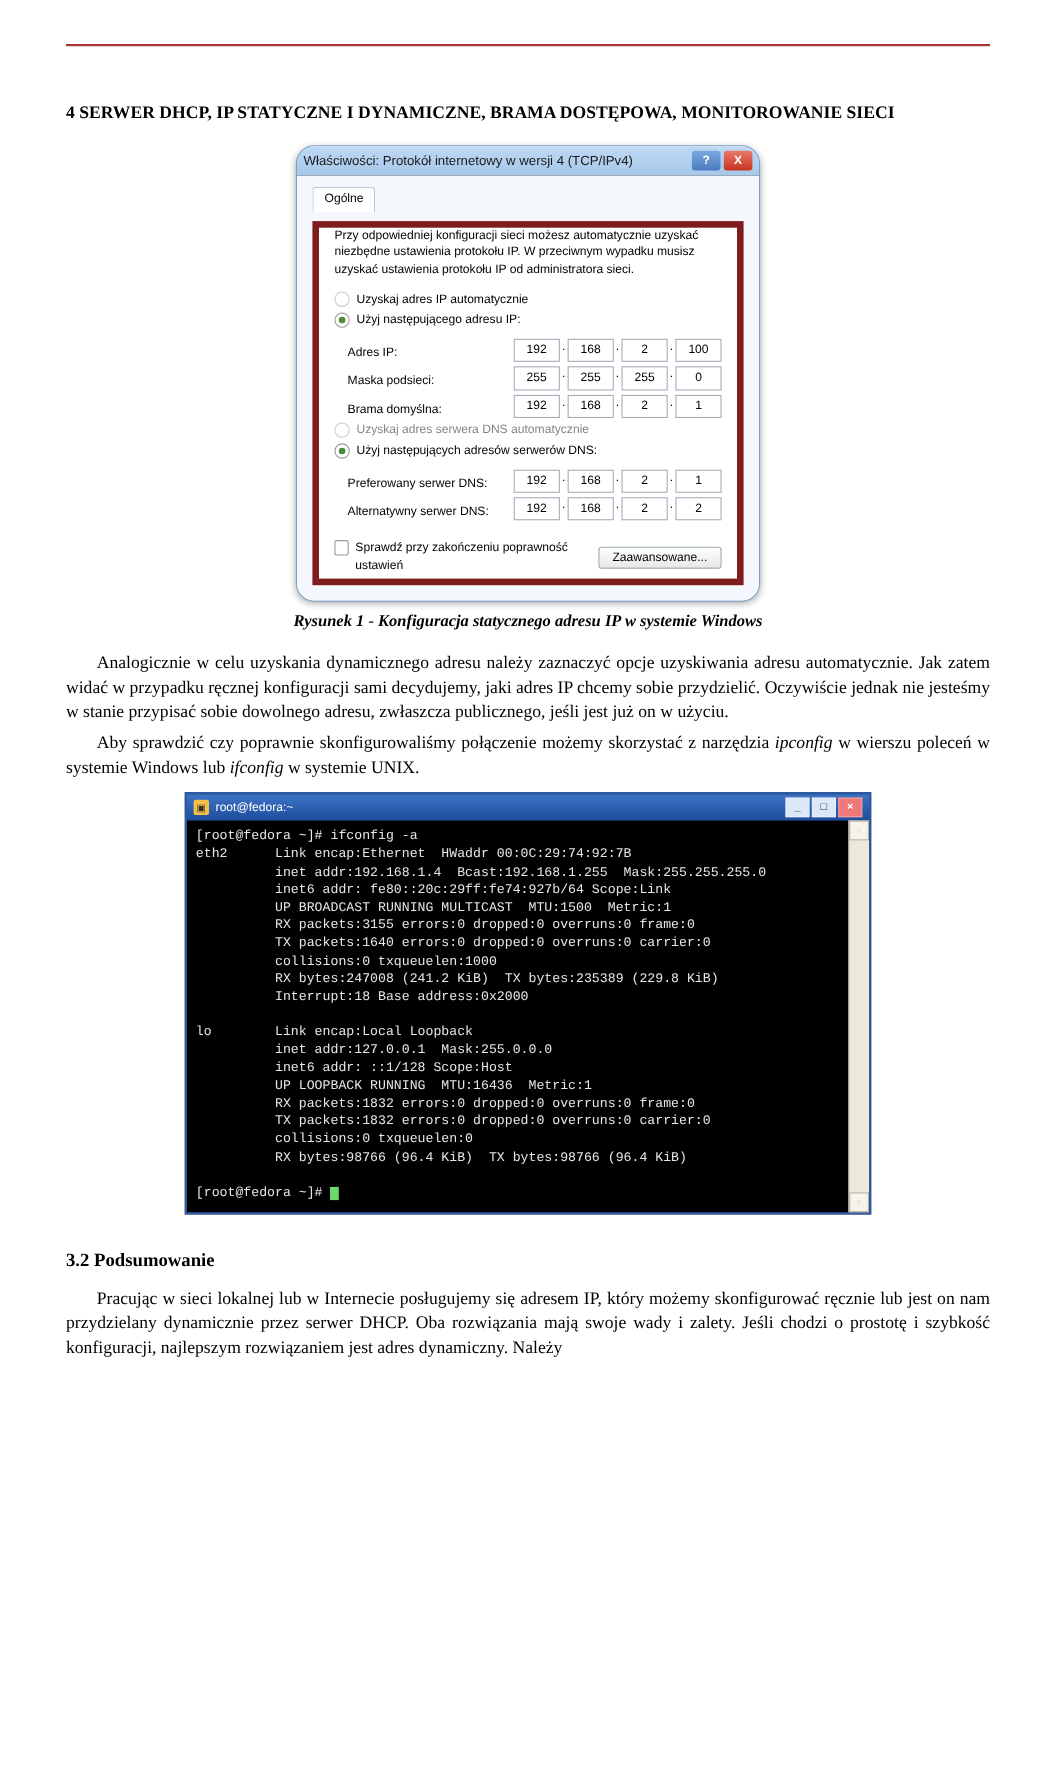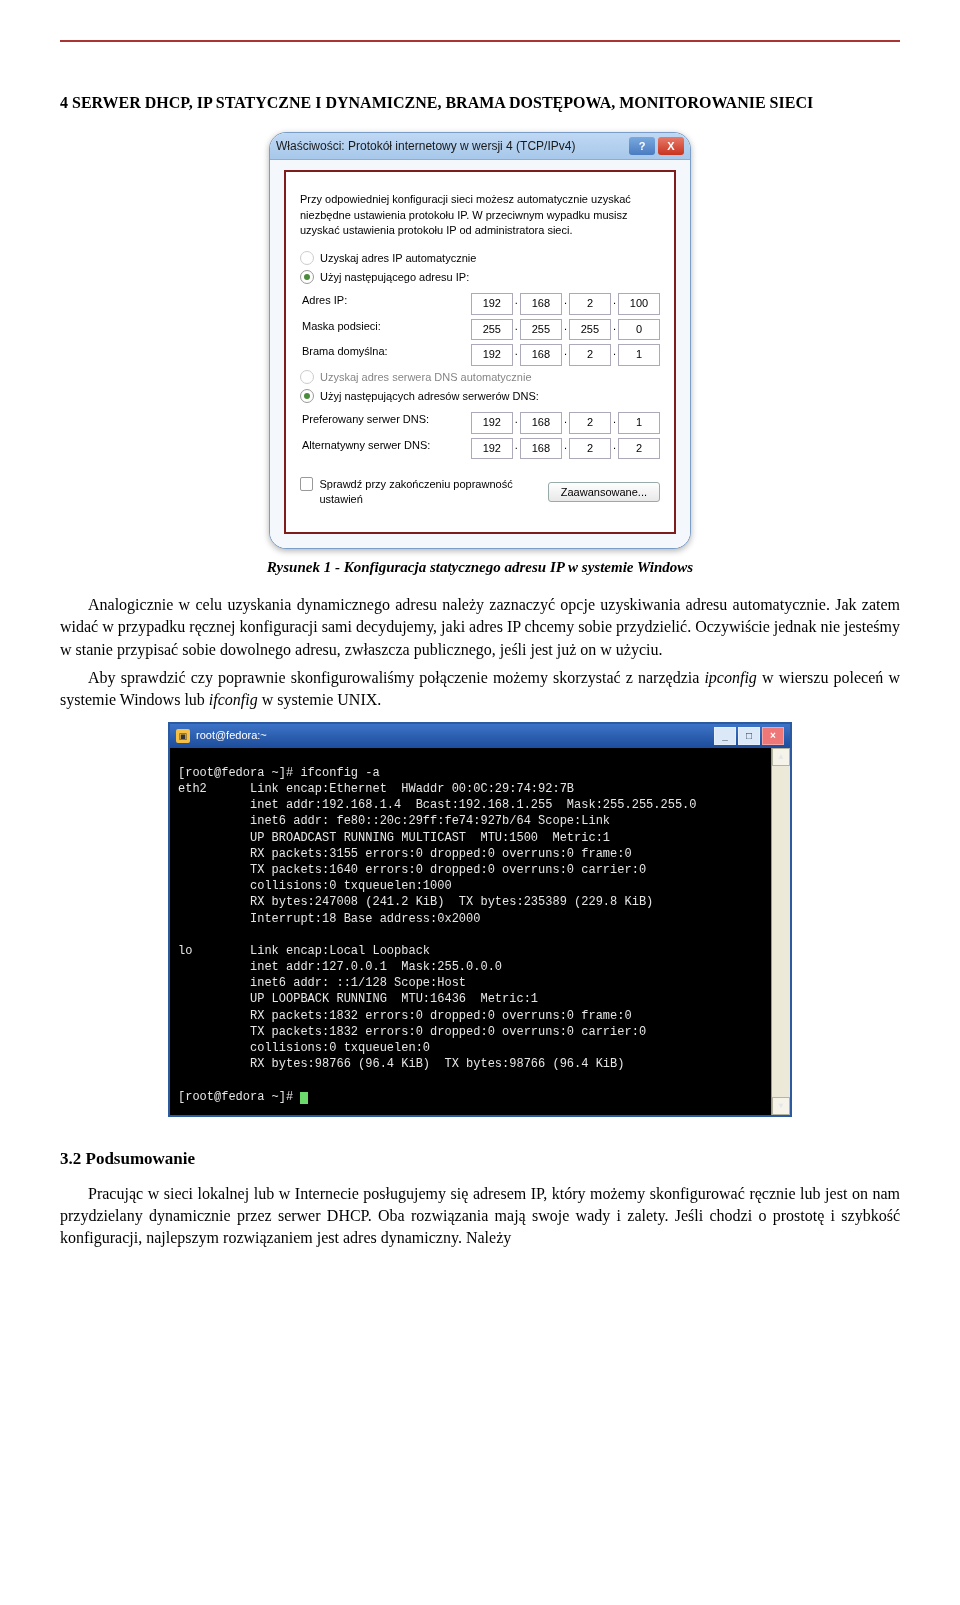--- a/index.html
+++ b/index.html
@@ -43,28 +43,28 @@
   .win-btns { display: flex; gap: 3px; }
   .win-help, .win-close {
     width: 26px; height: 18px; border-radius: 3px; display:flex; align-items:center; justify-content:center;
     font-weight: bold; font-size: 11px; color:#fff;
   }
   .win-help { background: linear-gradient(#7aa9de,#4a7bc0); }
   .win-close { background: linear-gradient(#e87a6a,#c7341f); }
   .win-body { padding: 10px 14px 14px; background:#f4f8fd; }
   .tabstrip { display:flex; margin-bottom:8px; }
   .tab { background:#fff; border:1px solid #bcc; border-bottom:none; padding:3px 10px; border-radius:3px 3px 0 0; font-size:11px; }
-  .tab-panel { background:#fff; border:2px solid #7f1d1d; padding:20px 14px; }
+  .tab-panel { background:#fff; border:6px solid #7f1d1d; padding:0 14px; }
   .desc { font-size:11px; margin-bottom:12px; }
   .radio-row, .check-row { display:flex; gap:6px; font-size:11px; margin:4px 0; }
   .radio, .check { width:12px; height:12px; border:1px solid #999; border-radius:50%; display:flex; align-items:center; justify-content:center; background:#fff; }
   .radio.sel::after { content:""; width:6px; height:6px; background:#4b8b3b; border-radius:50%; }
   .radio.dis { opacity:0.5; }
   .check { border-radius:2px; }
-  .field-row { display:flex; align-items:flex-start; justify-content:space-between; margin:4px 0 4px 2px; font-size:11px; }
+  .field-row { display:flex; align-items:flex-end; justify-content:space-between; margin:4px 0 4px 12px; font-size:11px; }
   .ipbox { display:flex; gap:2px; }
   .ipcell { width:40px; border:1px solid #aab; background:#fff; padding:2px 0; text-align:center; font-size:11px; }
   .ipcell:first-child { margin-left:0; }
   .group-frame { margin:8px 0 4px; }
   .bot-row { display:flex; justify-content:space-between; align-items:center; margin-top:14px; }
   .adv-btn, .ok-btn, .cancel-btn {
     border:1px solid #9aa; background:linear-gradient(#fefefe,#e8e8e8); padding:3px 12px; border-radius:3px; font-size:11px;
   }
   .okcancel { display:flex; justify-content:flex-end; gap:6px; margin-top:10px; }
 
@@ -81,21 +81,21 @@
     background: linear-gradient(#3d73c7,#1d4c9b);
     display:flex; align-items:center; justify-content:space-between;
     padding:3px 6px; font-family: Tahoma, sans-serif; font-size:11px; color:#fff;
   }
   .term-title-left { display:flex; align-items:center; gap:6px; }
   .term-ico { width:14px; height:14px; background:#f6c046; border-radius:2px; display:flex; align-items:center; justify-content:center; font-size:9px; color:#333;}
   .term-btns { display:flex; gap:2px; }
   .tbtn { width:20px; height:16px; border:1px solid #fff5; background:#dbe8f7; color:#234; display:flex; align-items:center; justify-content:center; font-size:10px; font-weight:bold;}
   .tbtn.close { background:#e77; color:#fff;}
   .term-body { display:flex; }
-  .term-text { flex:1; padding:17px 8px 10px; white-space:pre; line-height:1.35; }
+  .term-text { flex:1; padding:6px 8px 10px; white-space:pre; line-height:1.35; }
   .term-scroll { width:18px; background:#ece9d8; border-left:1px solid #999; display:flex; flex-direction:column; }
   .sarrow { height:16px; background:#f5f3ea; border:1px solid #b4b4a0; display:flex; align-items:center; justify-content:center; font-size:8px;}
   .strk { flex:1; }
   .cursor { display:inline-block; width:8px; height:12px; background:#6bd96b; vertical-align:text-bottom; }
 
   .subheading { font-weight:bold; font-size:17px; margin: 30px 0 12px; }
 </style>
 </head>
 <body>
 
@@ -106,20 +106,23 @@
 <div class="figure">
   <div class="win-dialog">
     <div class="win-titlebar">
       <span class="win-title">Właściwości: Protokół internetowy w wersji 4 (TCP/IPv4)</span>
       <div class="win-btns">
         <div class="win-help">?</div>
         <div class="win-close">X</div>
       </div>
     </div>
     <div class="win-body">
+      <div class="tabstrip">
+        <div class="tab">Ogólne</div>
+      </div>
       <div class="tab-panel">
         <div class="desc">Przy odpowiedniej konfiguracji sieci możesz automatycznie uzyskać niezbędne ustawienia protokołu IP. W przeciwnym wypadku musisz uzyskać ustawienia protokołu IP od administratora sieci.</div>
 
         <div class="radio-row">
           <span class="radio dis"></span>
           <span>Uzyskaj adres IP automatycznie</span>
         </div>
         <div class="radio-row">
           <span class="radio sel"></span>
           <span>Użyj następującego adresu IP:</span>

